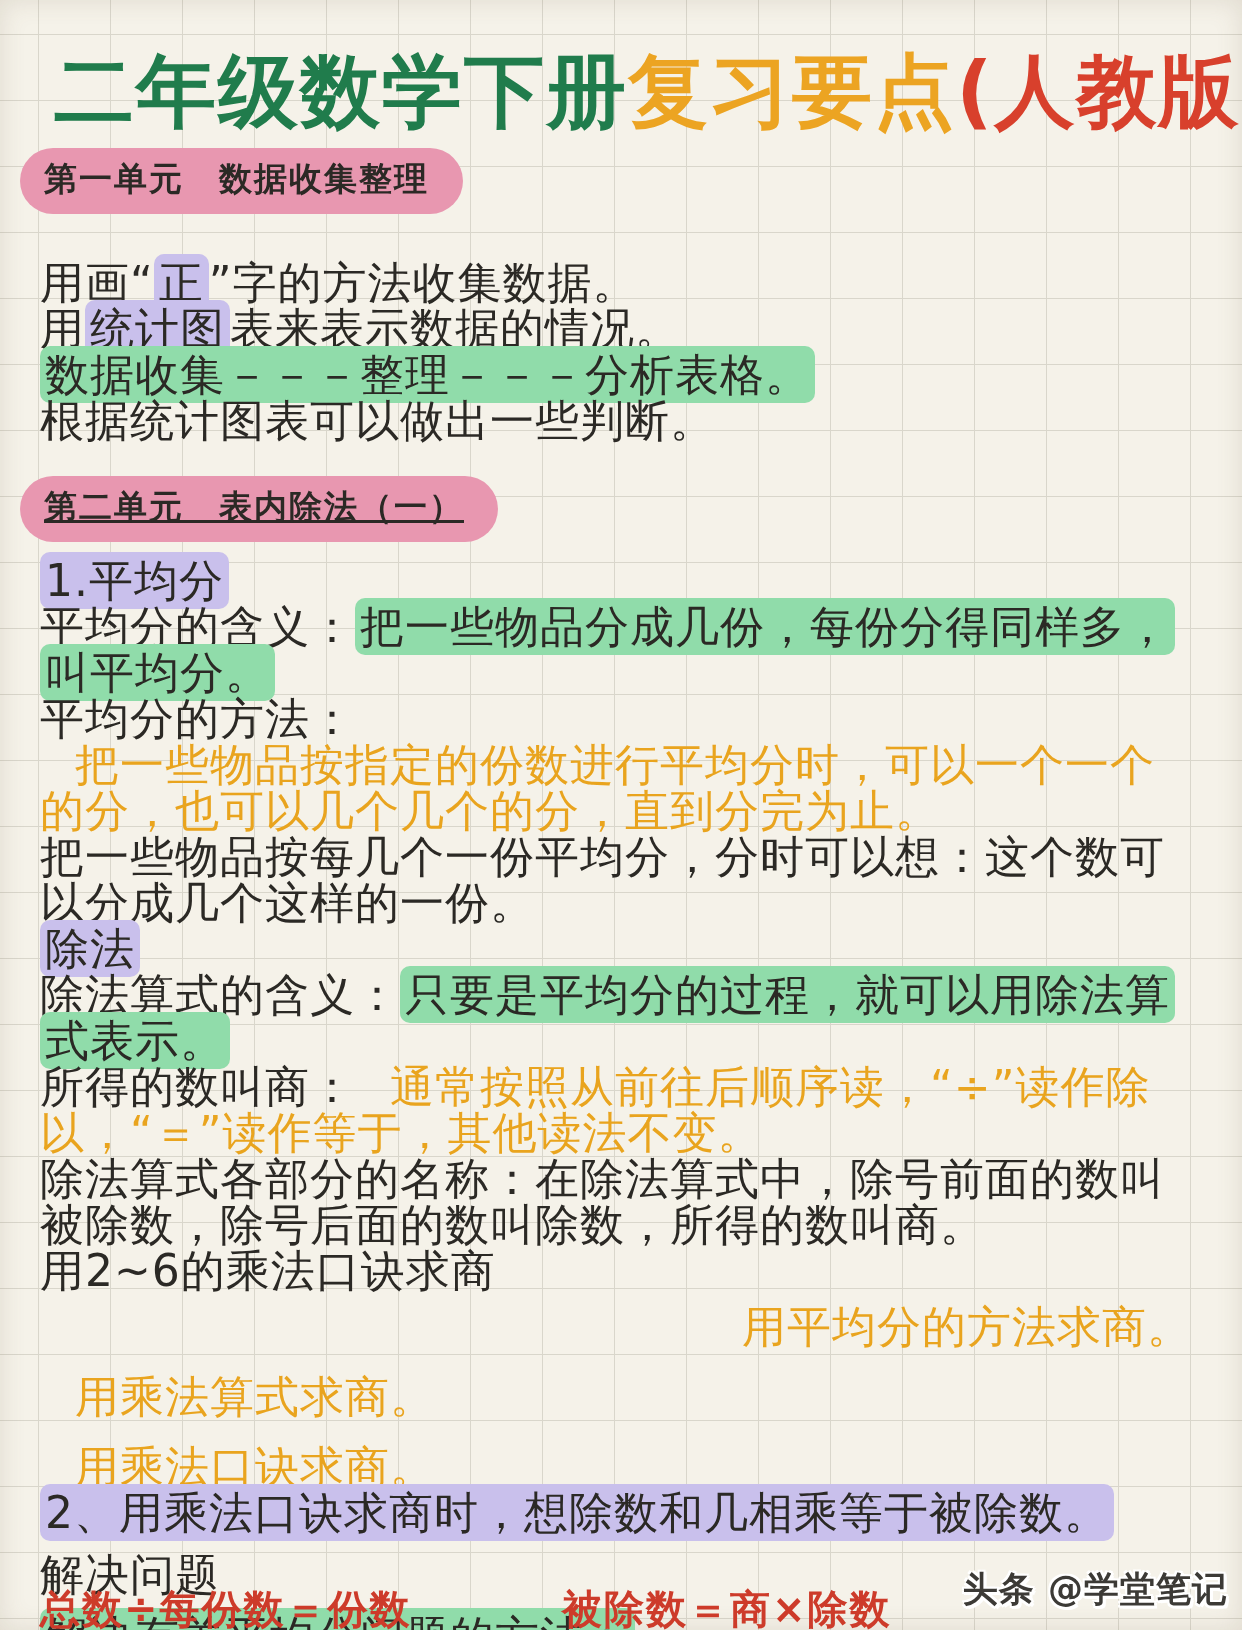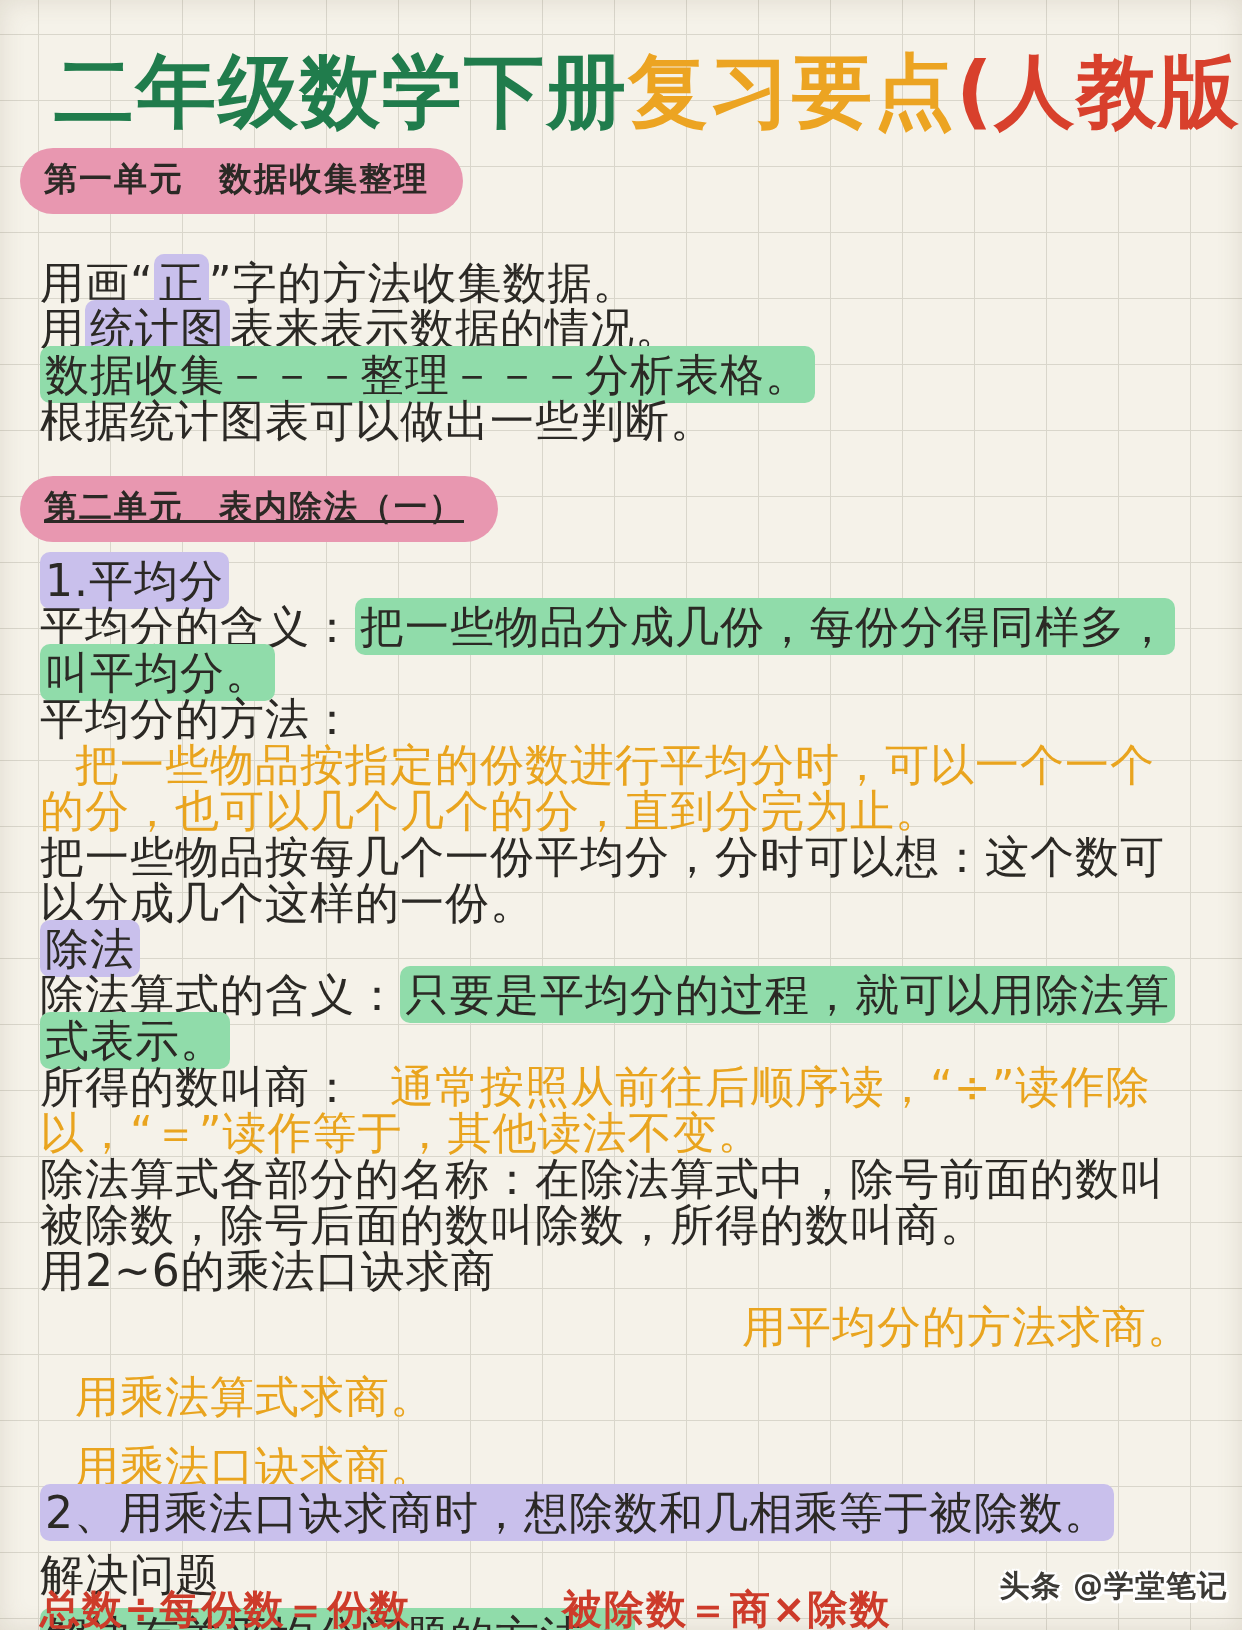--- a/index.html
+++ b/index.html
@@ -88,21 +88,21 @@
   .formula-2 {
     position: absolute;
     left: 522px;
     top: 0;
   }
 
   .watermark {
     position: absolute;
     right: 14px;
     top: 1566px;
-    font-size: 30px;
+    font-size: 35px;
     font-weight: 700;
     letter-spacing: 1px;
     color: var(--wm, #3c3a36);
     text-shadow:
       3px 3px 0 #ffffff,
       -2px -2px 0 #ffffff,
       2px -2px 0 #ffffff,
       -2px 2px 0 #ffffff,
       3px 0 0 #ffffff,
       0 3px 0 #ffffff;

